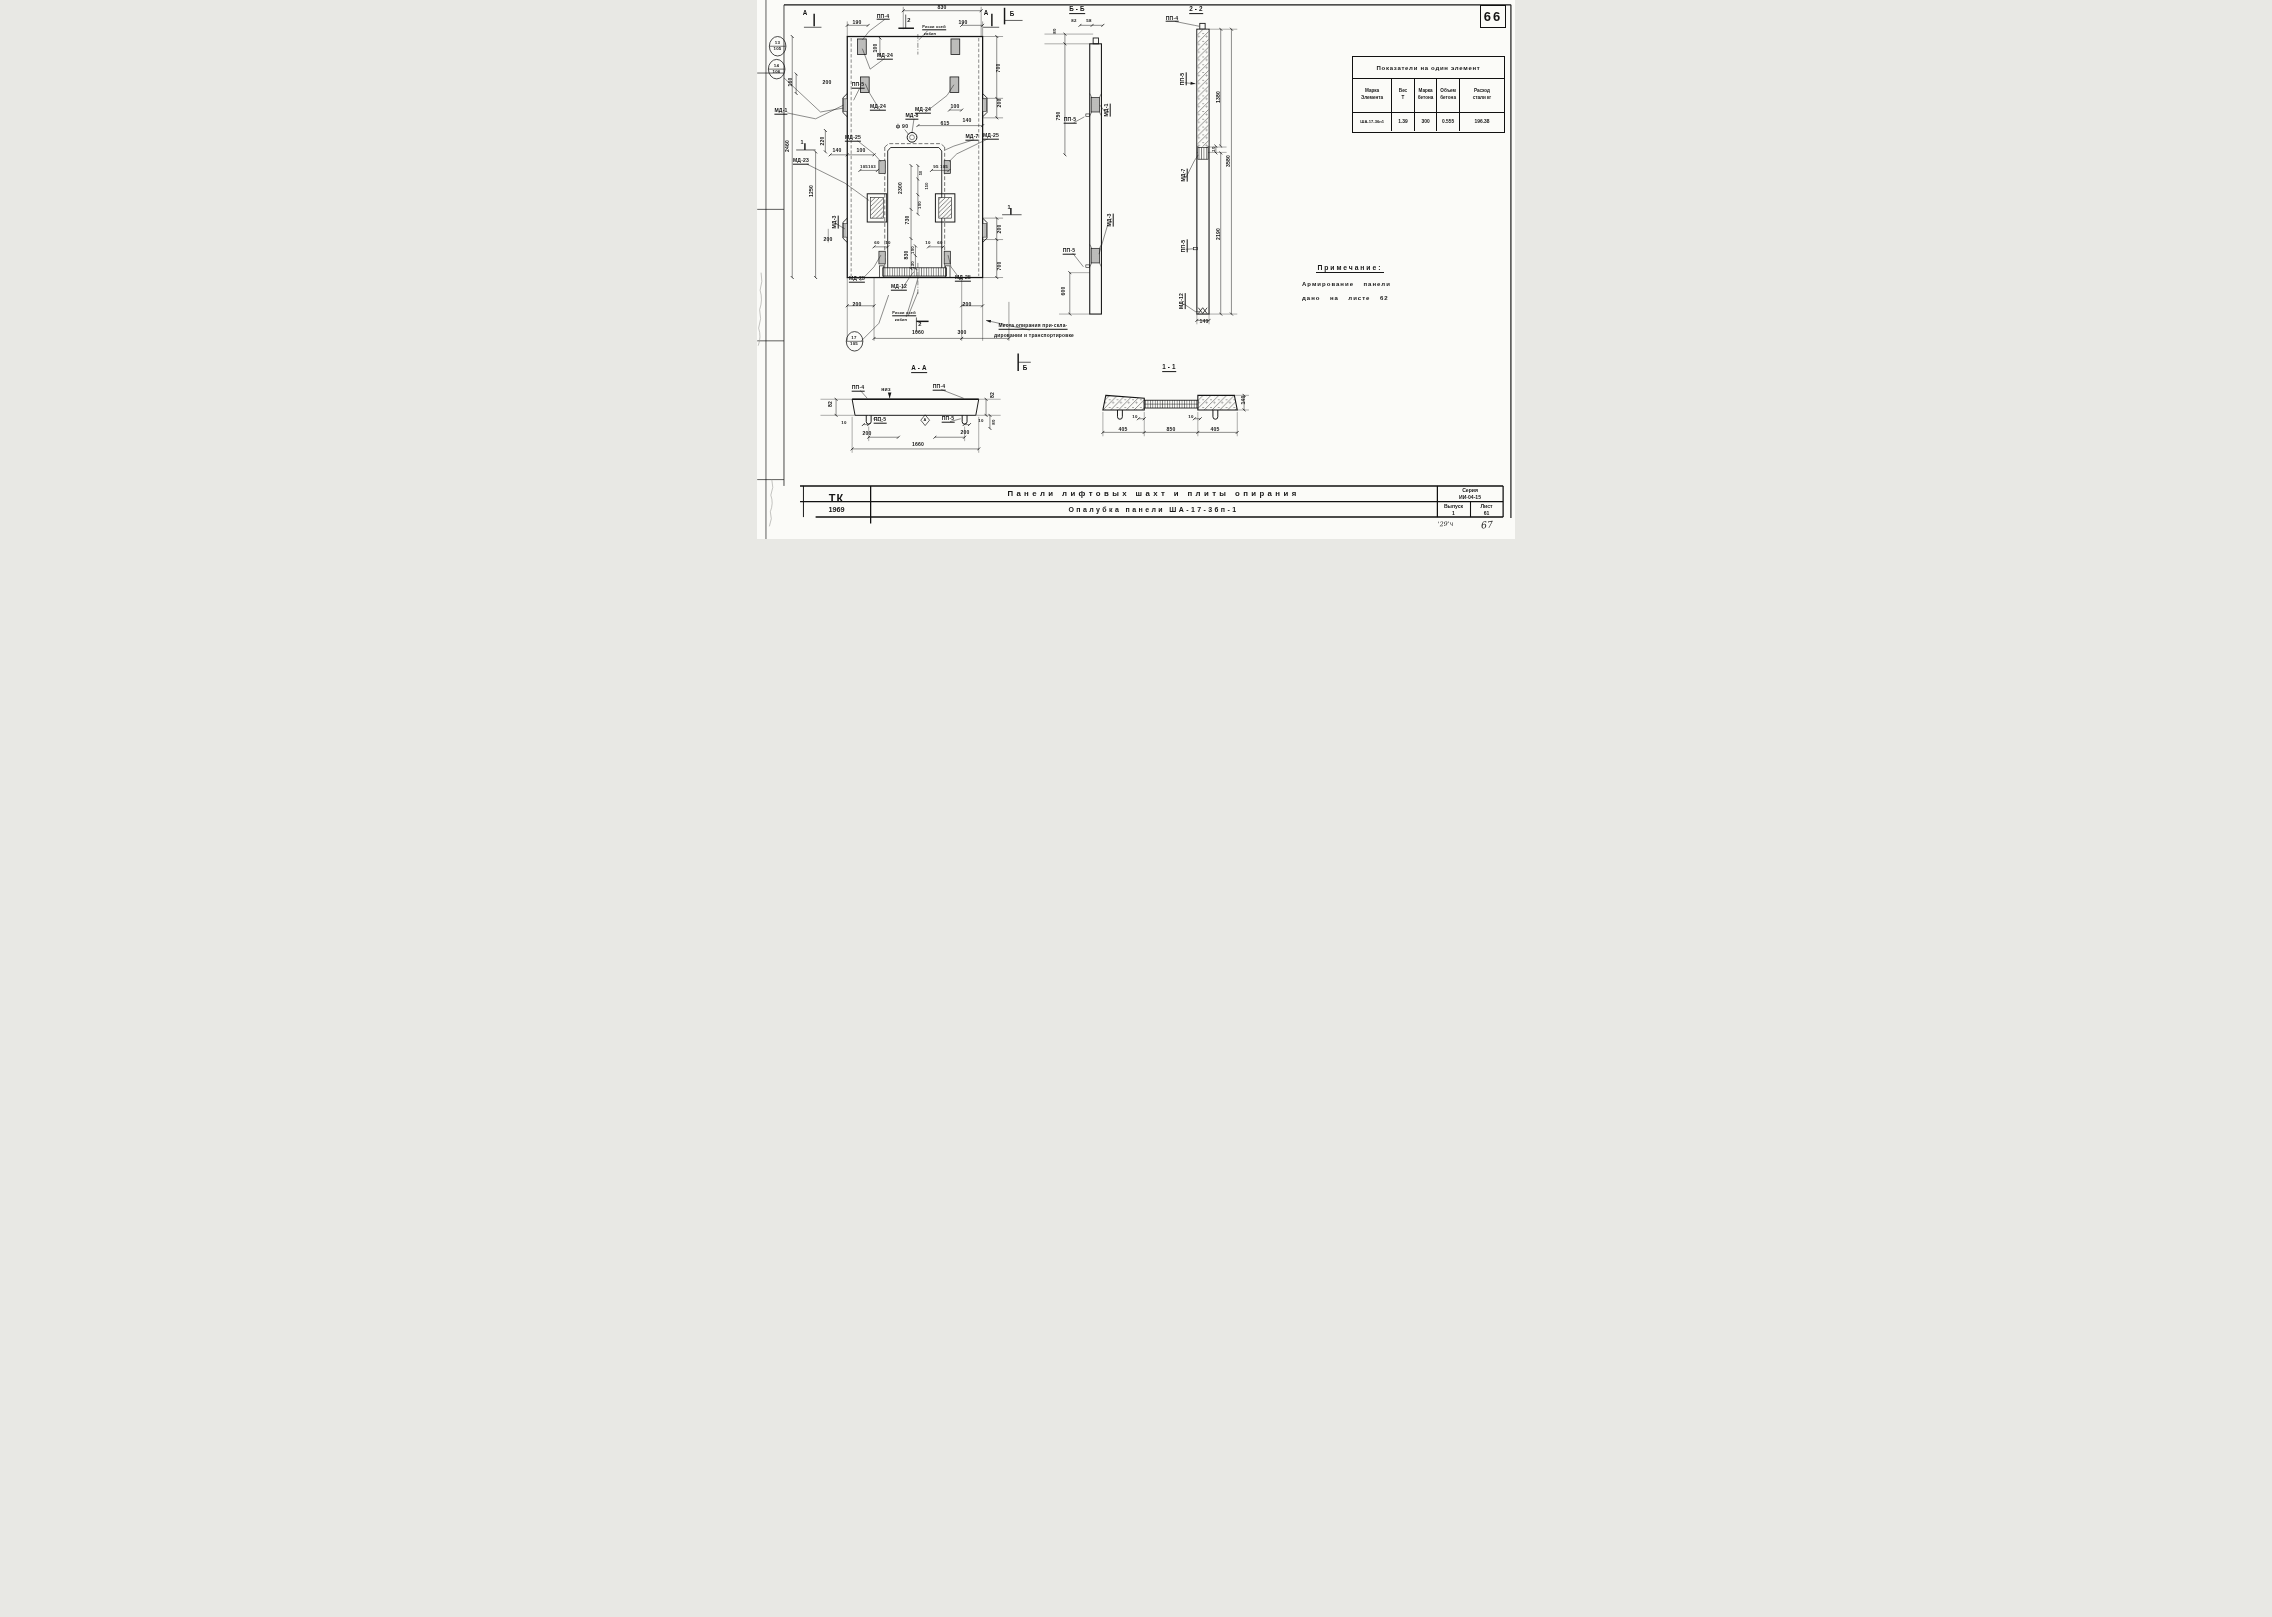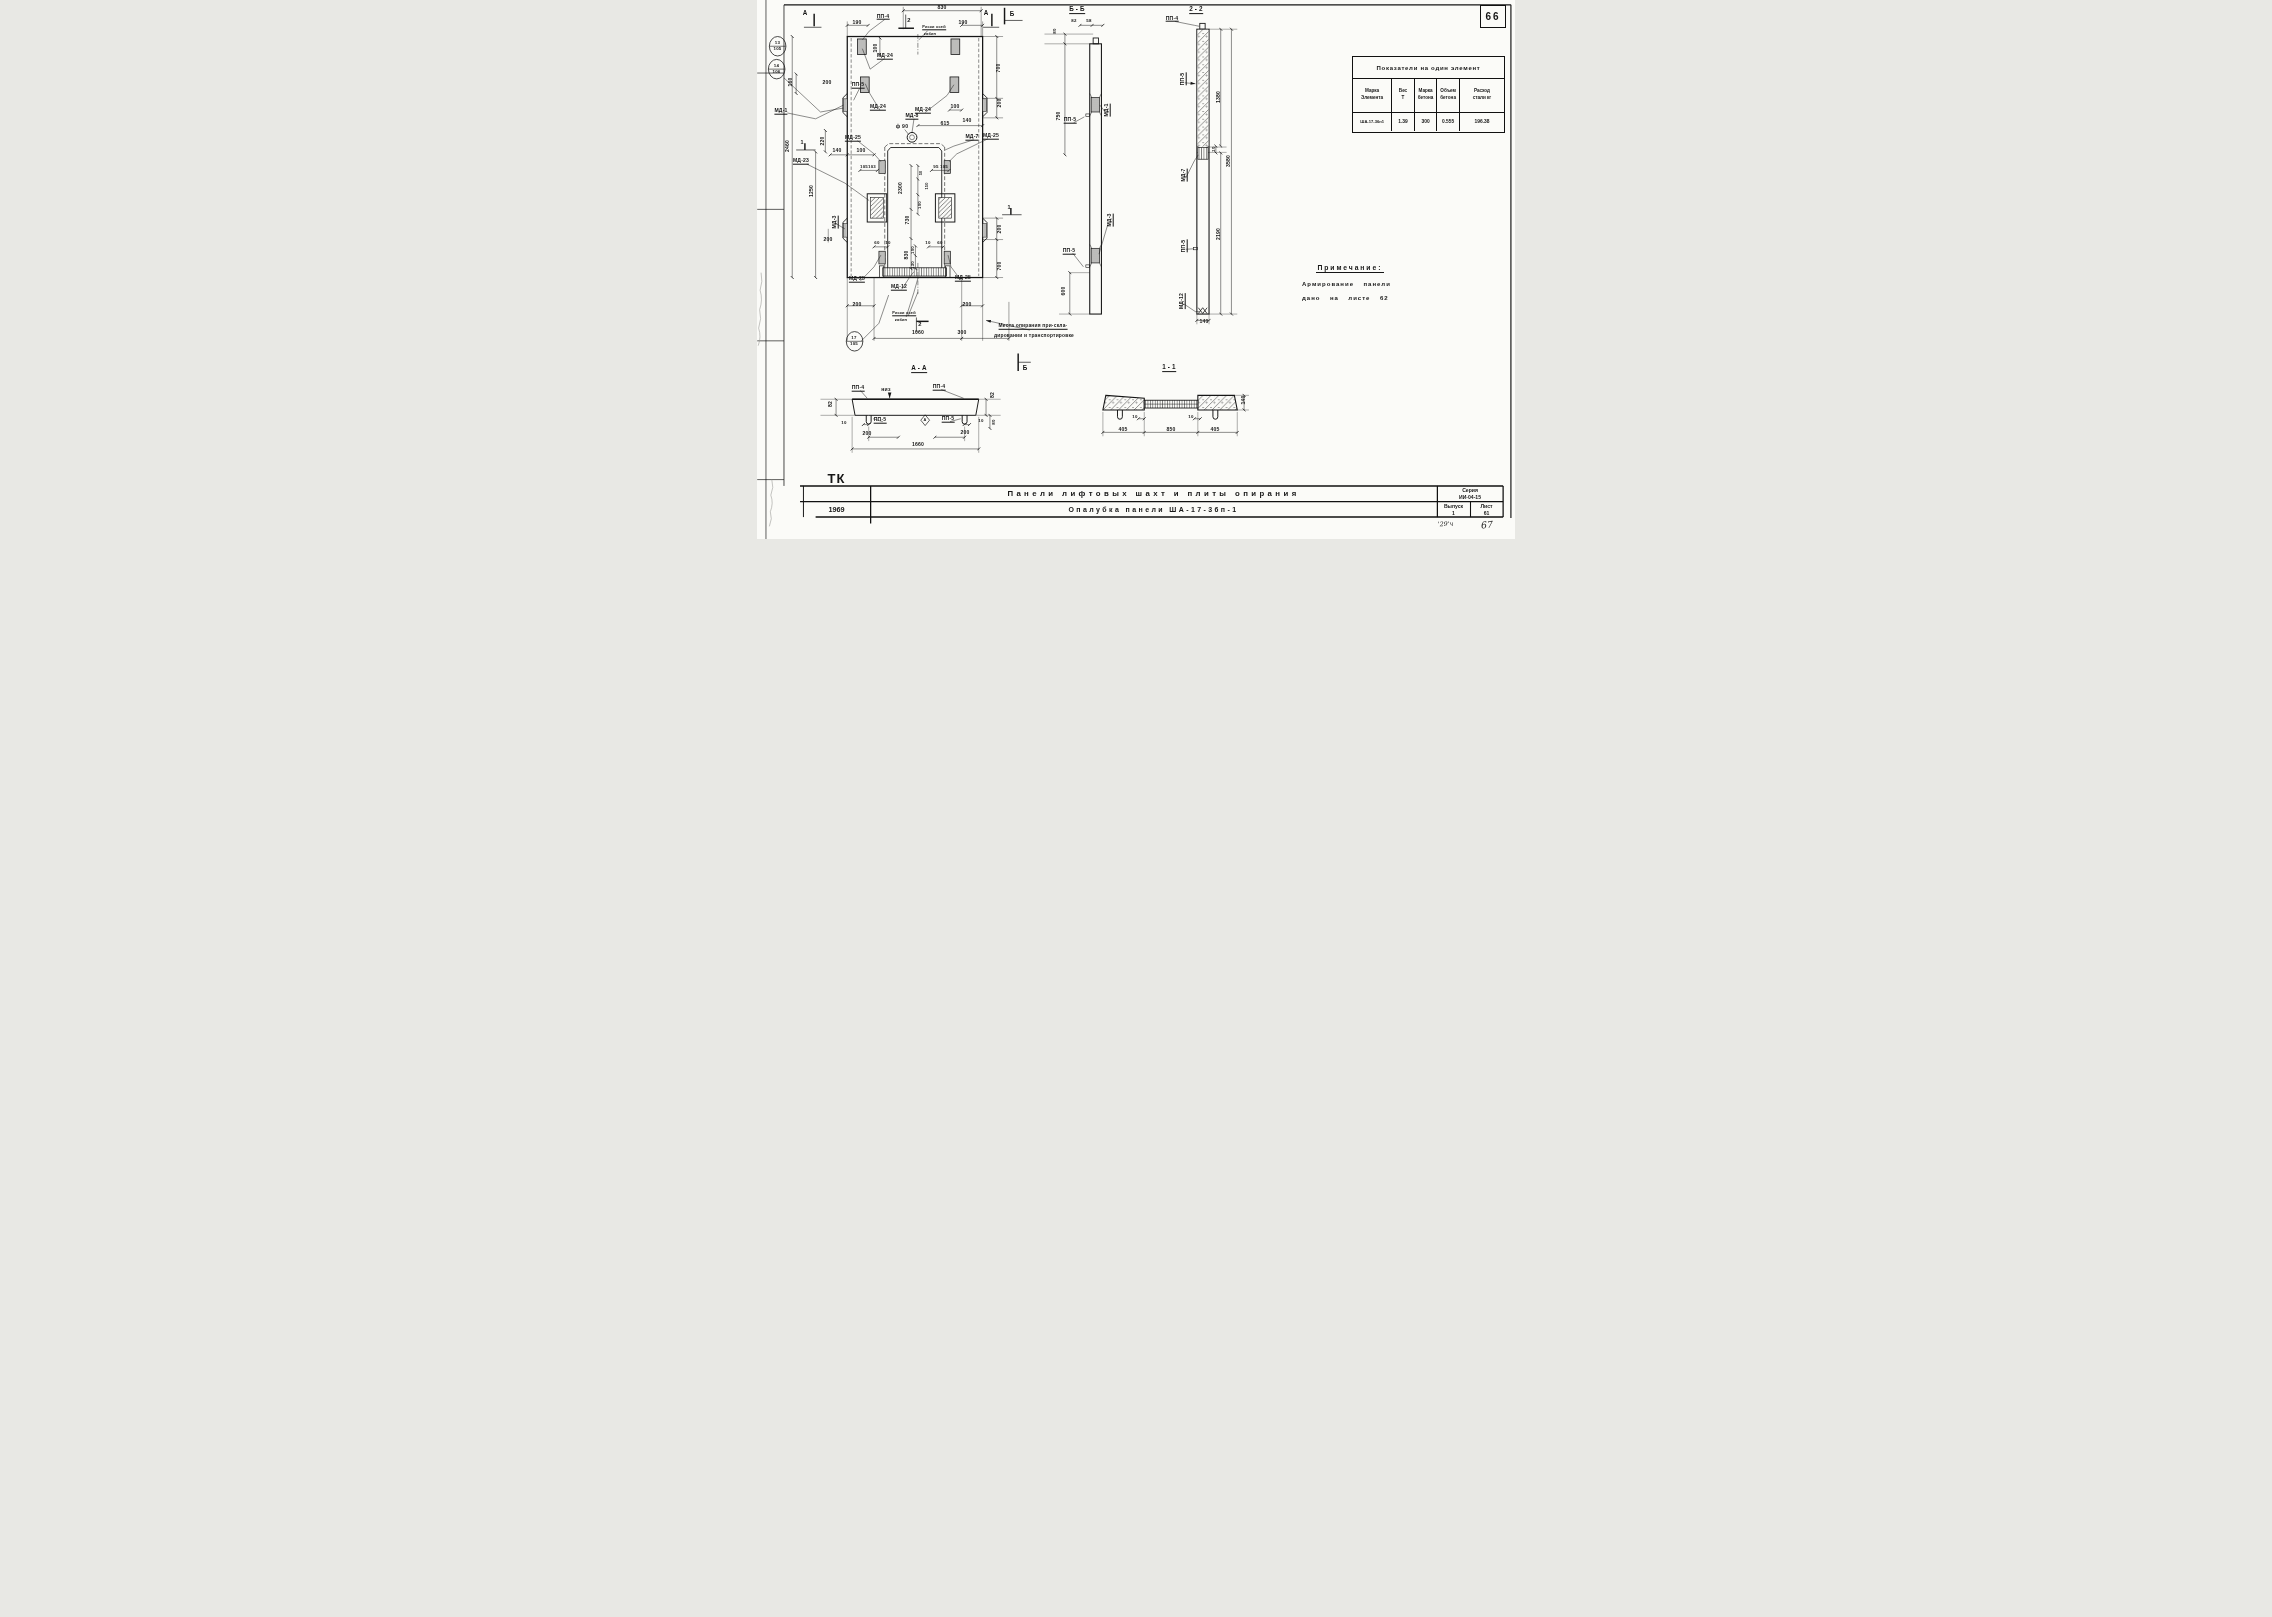--- a/index.html
+++ b/index.html
@@ -22,32 +22,32 @@
   #spec .vl{height:18.5px;display:flex;align-items:center;justify-content:center;font-size:4.9px;font-weight:700;}
   
   #note{position:absolute;left:545px;top:263px;width:161px;}
   #note .h{font-size:6.8px;font-weight:700;letter-spacing:1.9px;border-bottom:1px solid #161616;
            display:inline-block;padding:0 1.9px 1px 1.9px;margin-left:13.6px;}
   #note .l{font-size:6px;font-weight:700;letter-spacing:1px;margin-top:7.8px;word-spacing:6.8px;}
   #tb-title{position:absolute;left:113px;top:486px;width:567px;height:15.6px;display:flex;align-items:center;
             justify-content:center;font-size:7.8px;font-weight:700;letter-spacing:3.4px;}
   #tb-sub{position:absolute;left:113px;top:502px;width:567px;height:15.6px;display:flex;align-items:center;
           justify-content:center;font-size:7px;font-weight:700;letter-spacing:2.4px;}
-  #tb-tk{position:absolute;left:46px;top:470px;width:67px;height:16px;display:flex;align-items:center;
-         justify-content:center;font-size:13px;font-weight:700;letter-spacing:1px;}
+  #tb-tk{position:absolute;left:46px;top:490px;width:67px;height:16px;display:flex;align-items:center;
+         justify-content:center;font-size:11px;font-weight:700;letter-spacing:1px;}
   #tb-year{position:absolute;left:46px;top:502px;width:67px;height:15.6px;display:flex;align-items:center;
            justify-content:center;font-size:7.3px;font-weight:700;}
   .tb-cell{position:absolute;display:flex;flex-direction:column;align-items:center;justify-content:center;
            font-size:5.1px;font-weight:700;line-height:1.35;}
   #hand-left{position:absolute;left:681px;top:520px;font-size:6.3px;font-style:italic;
              font-family:"DejaVu Serif",serif;transform:rotate(-2deg);color:#222;}
   #hand-right{position:absolute;left:724px;top:519px;font-size:9.3px;font-style:italic;
               font-family:"DejaVu Serif",serif;transform:rotate(-4deg);color:#222;}
   #page-tab{position:absolute;left:723px;top:4.9px;width:24px;height:21.4px;border:1.2px solid #111;
-            display:flex;align-items:center;justify-content:center;font-size:10px;font-weight:700;letter-spacing:1.9px;}
+            display:flex;align-items:center;justify-content:center;font-size:13px;font-weight:700;letter-spacing:1.9px;}
 </style>
 </head>
 <body>
 
 <div id="sheet">
 
   <svg id="linework" width="758" height="539" viewBox="0 0 1556 1107">
     <defs>
       <marker id="tick" markerWidth="9" markerHeight="9" refX="4.5" refY="4.5" orient="auto">
         <line x1="1.5" y1="7.5" x2="7.5" y2="1.5" stroke="#161616" stroke-width="1.6"></line>

